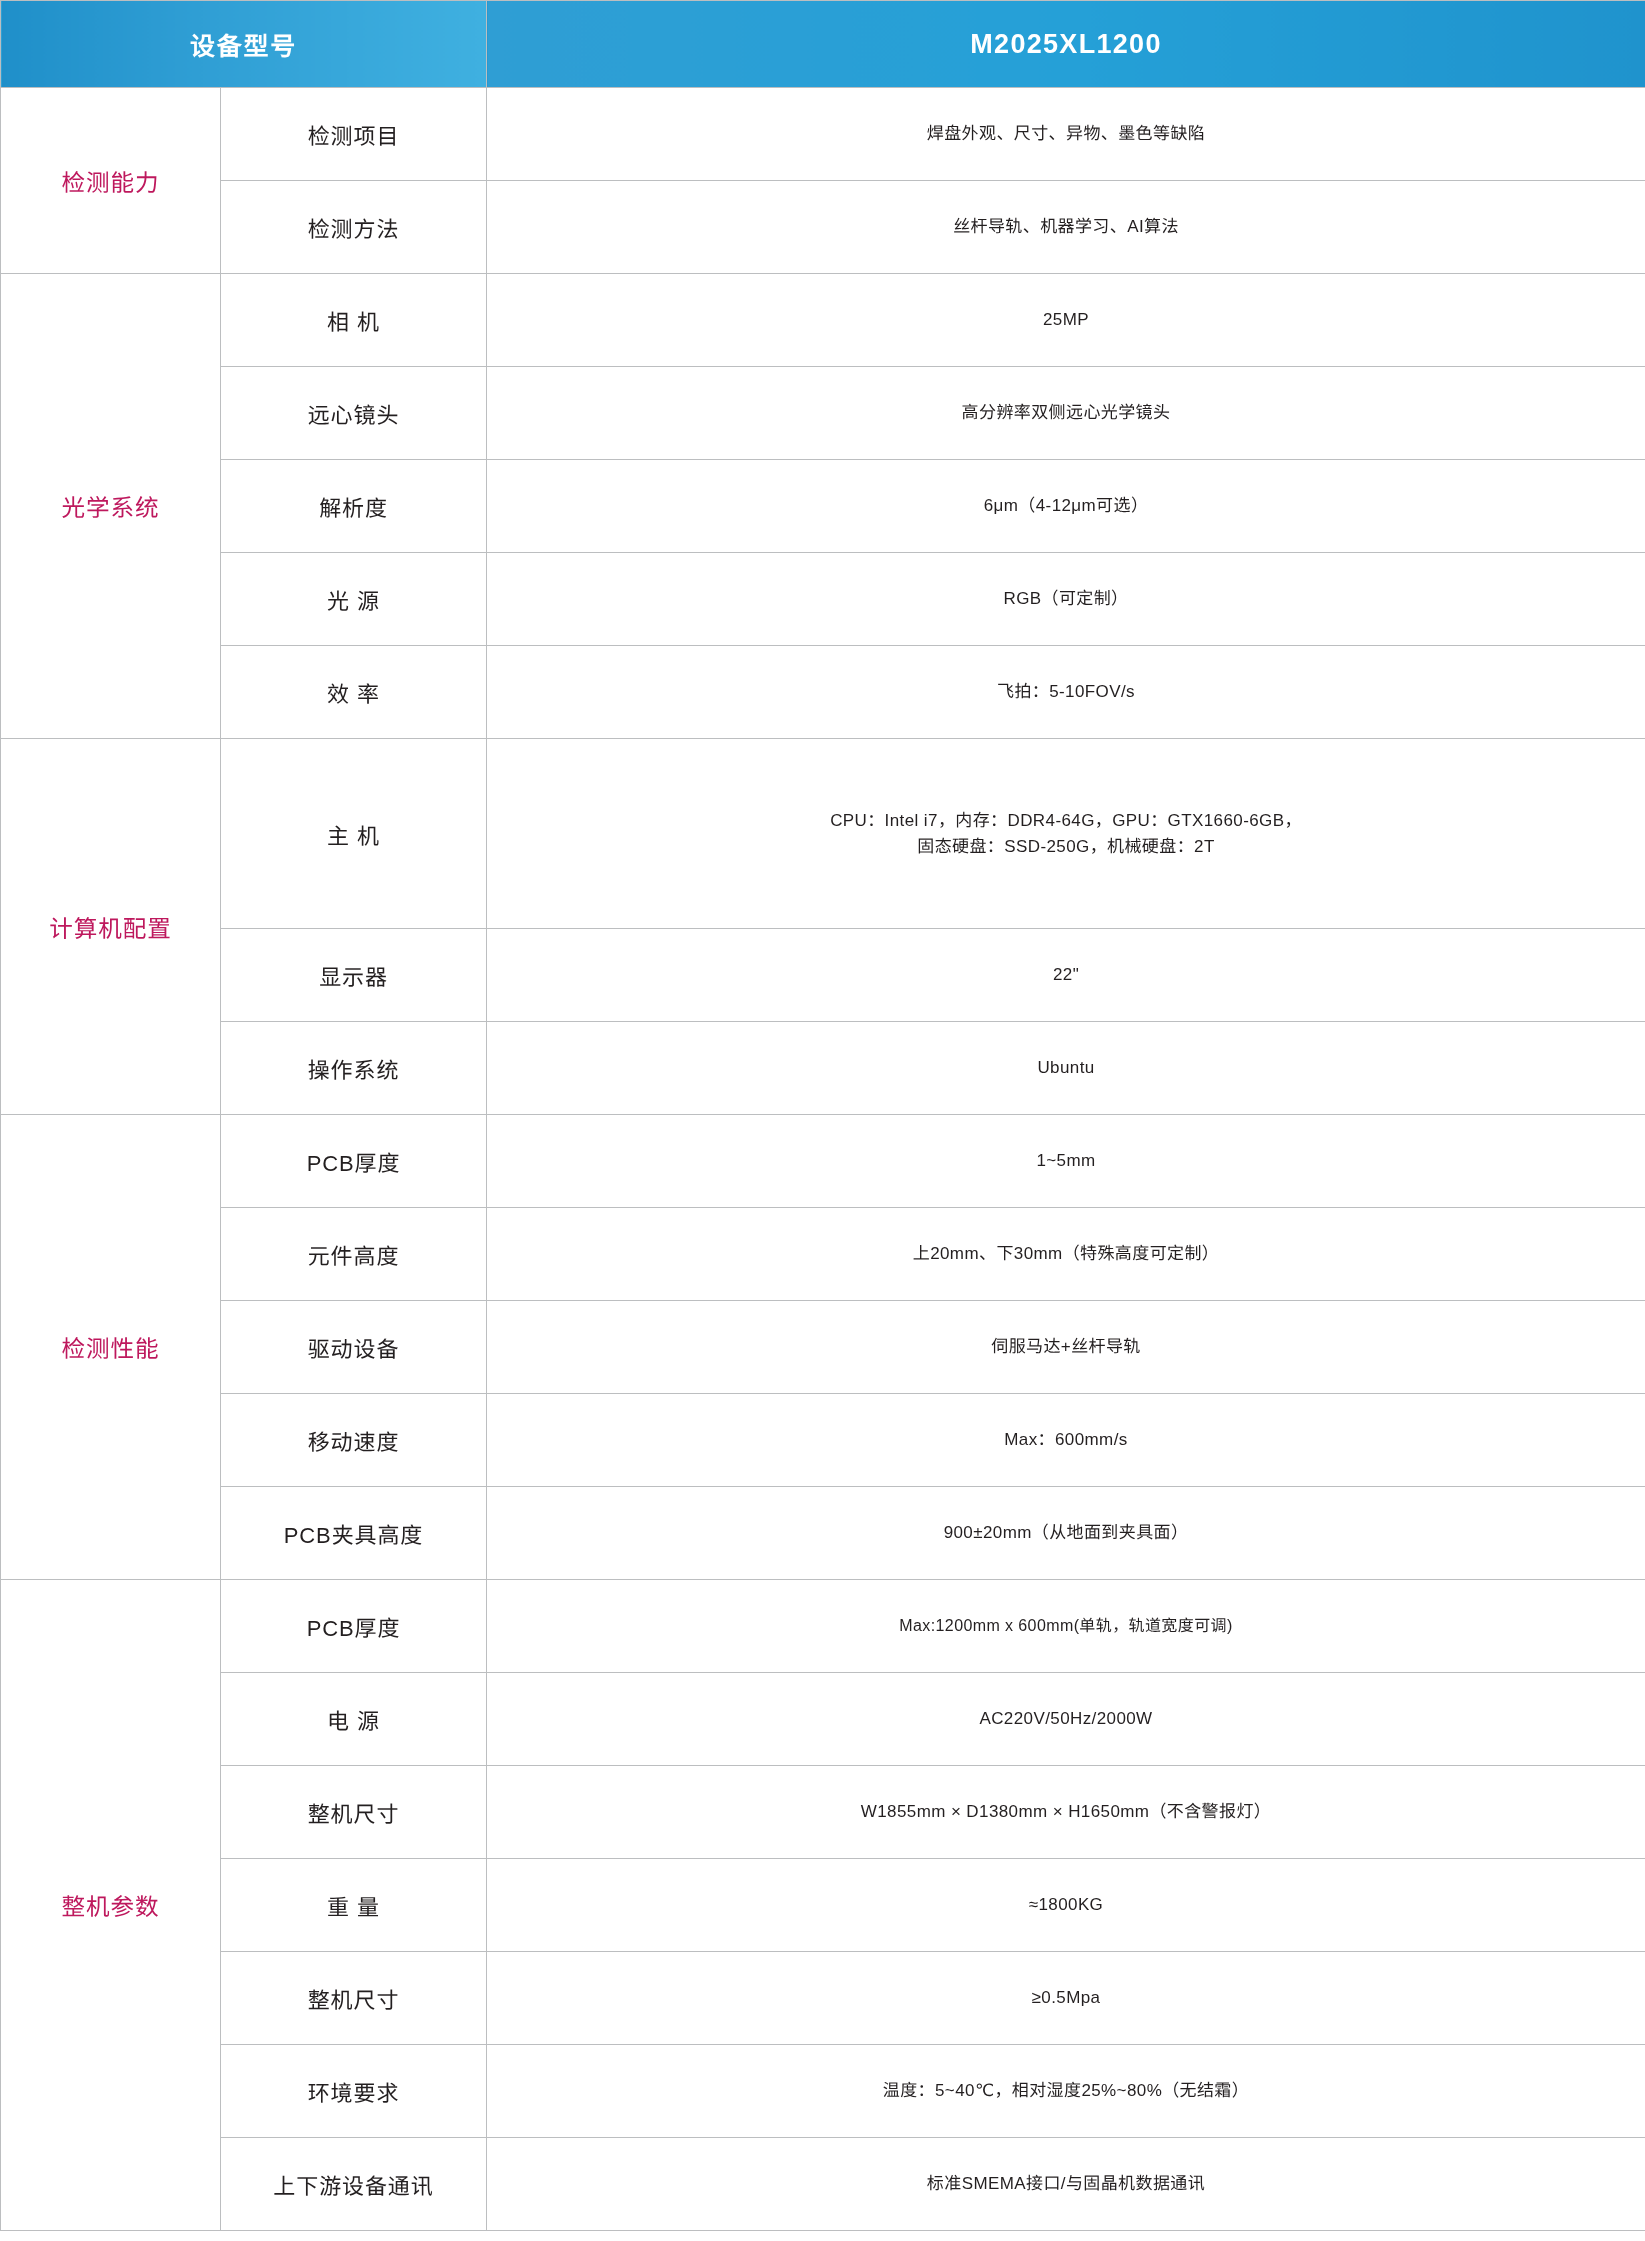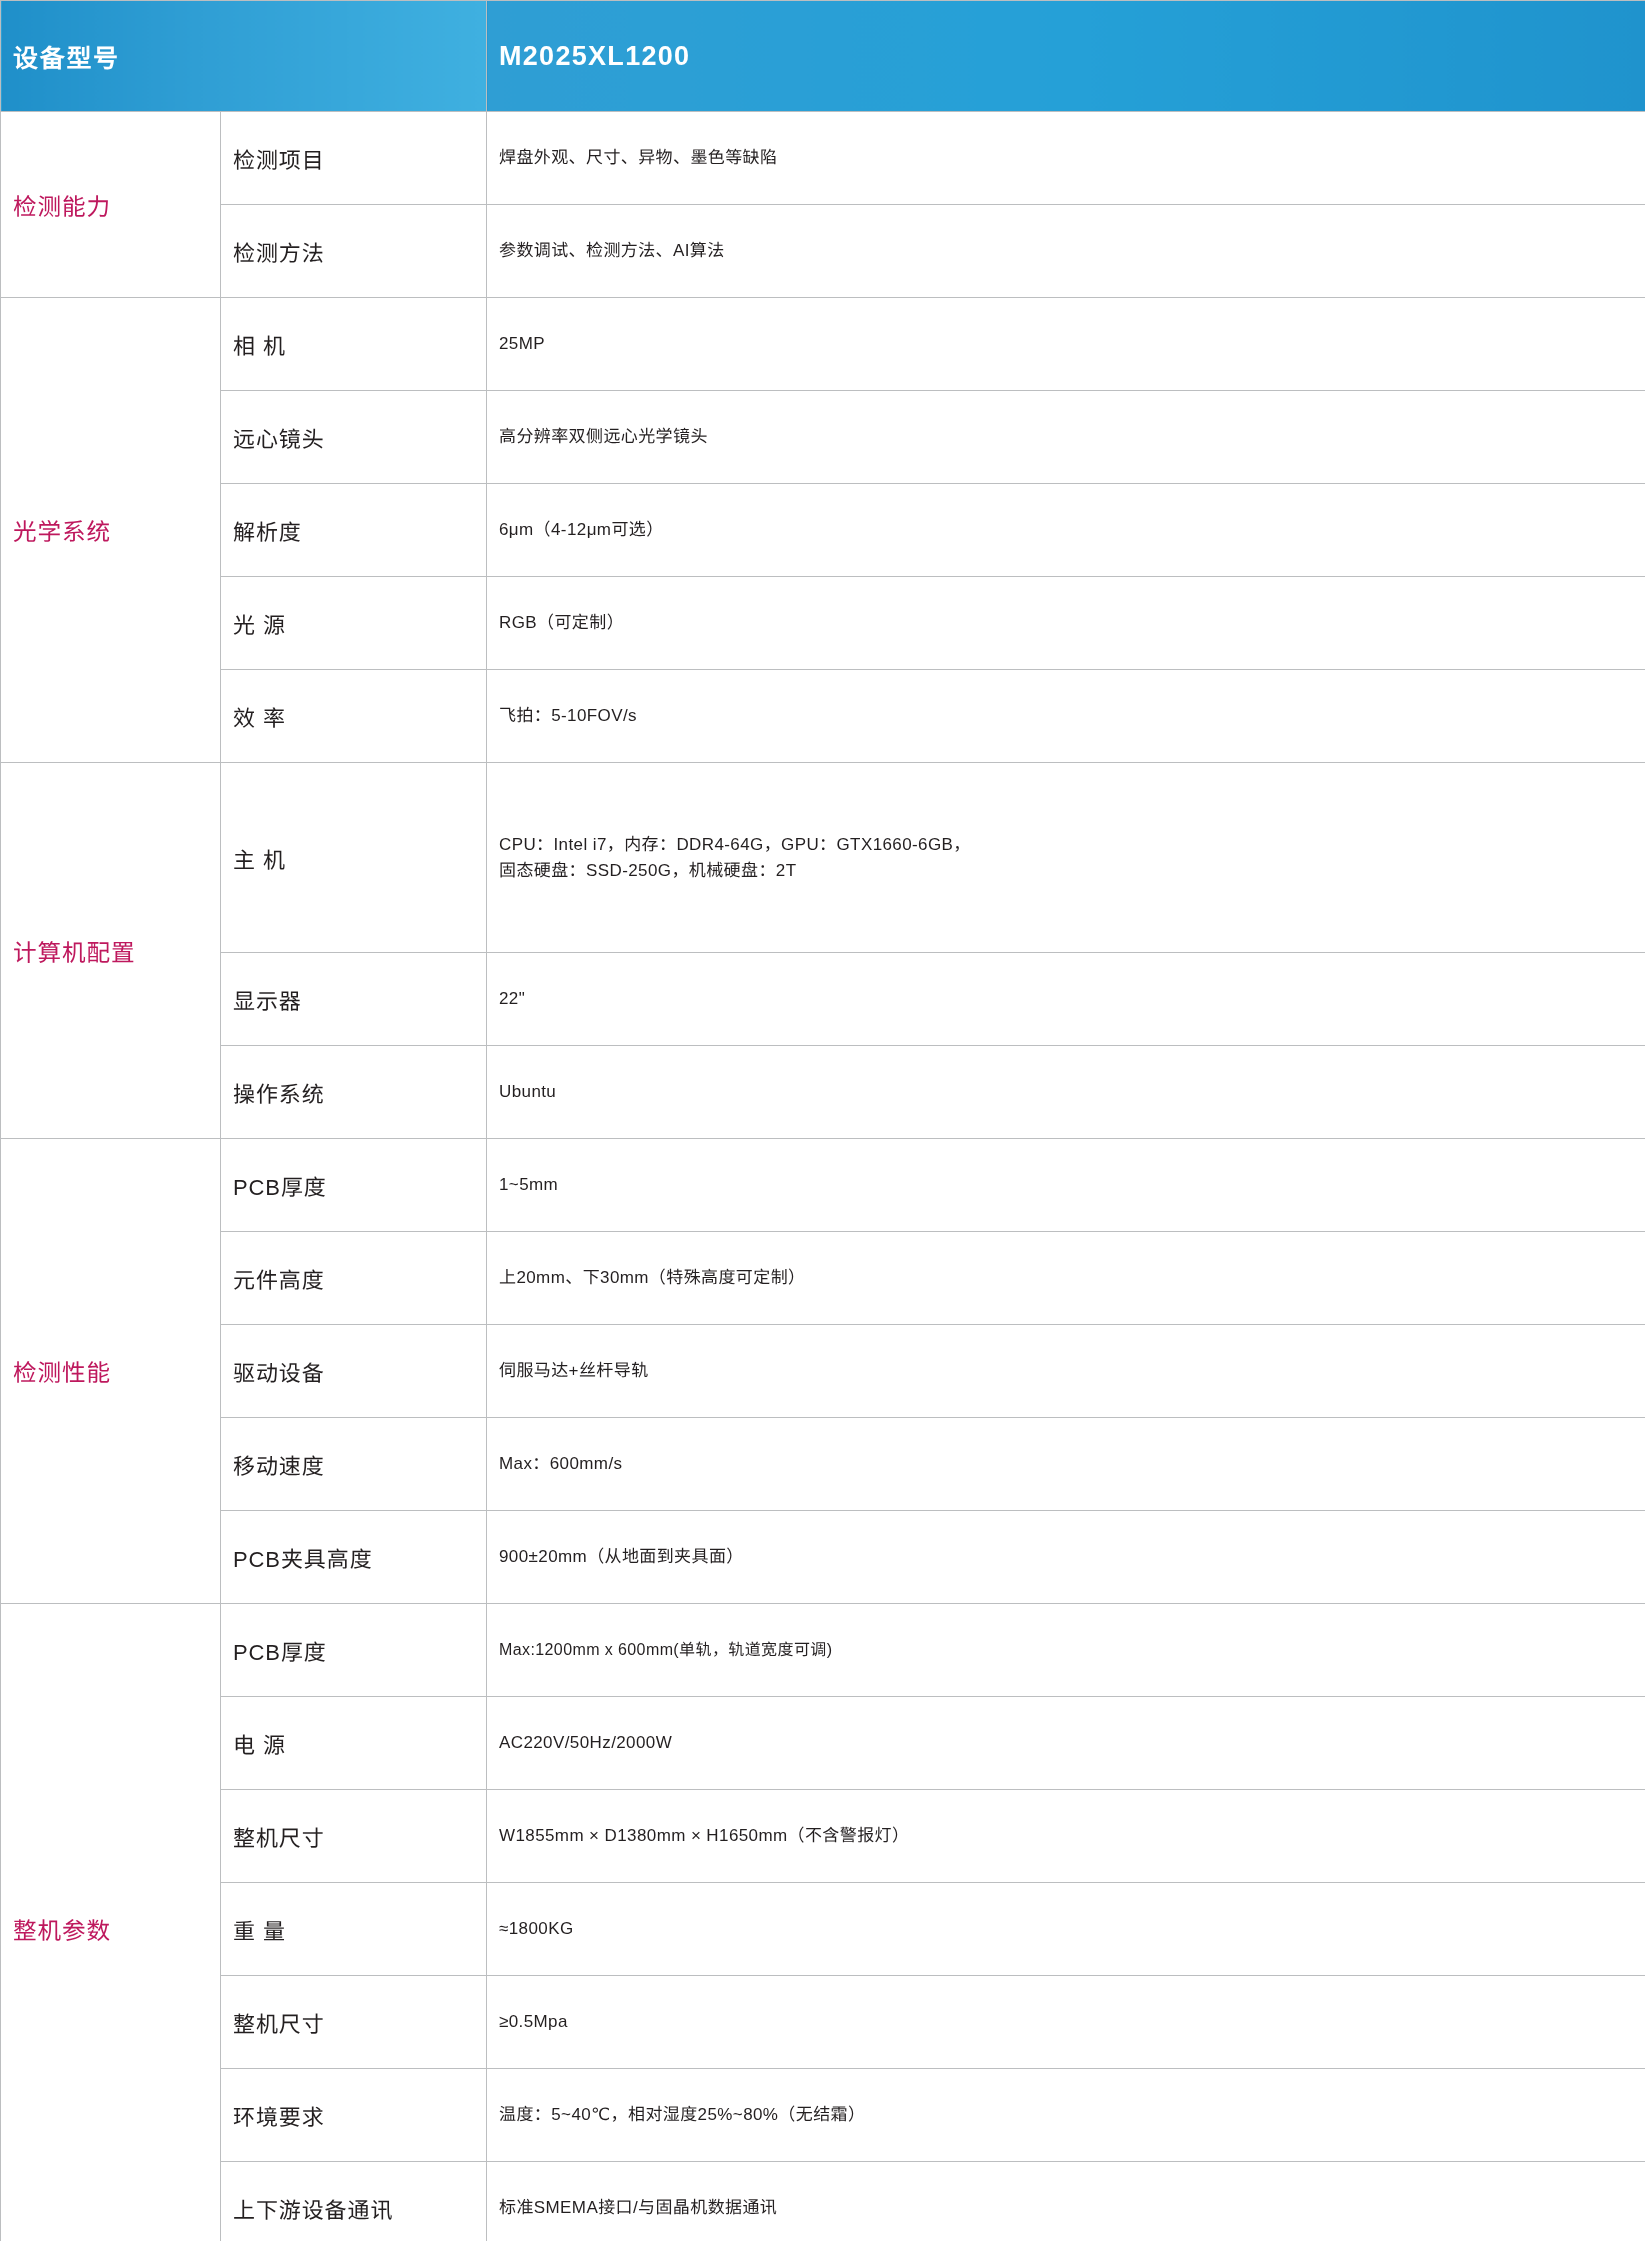--- a/index.html
+++ b/index.html
@@ -19,23 +19,23 @@
     box-sizing: border-box;
     padding: 0;
   }
   table.spec {
     width: 1646px;
     border-collapse: collapse;
     table-layout: fixed;
   }
   table.spec td, table.spec th {
     border: 0.9px solid #bcbec0;
-    padding: 12px;
+    padding: 0;
     vertical-align: middle;
-    text-align: left;
+    text-align: center;
   }
   
   col.c-group { width: 220px; }
   col.c-item  { width: 266px; }
   col.c-value { width: 1159px; }
 
   
   .hdr-model-label {
     background: linear-gradient(90deg, #1f8fc9 0%, #2f9ed4 40%, #3fb0e0 100%);
     color: #ffffff;
@@ -98,21 +98,21 @@
       </tr>
     </thead>
     <tbody id="spec-body">
         <tr class="row">
           <td class="group-cell" rowspan="2">检测能力</td>
           <td class="item-cell">检测项目</td>
           <td class="value-cell nowrap-pre">焊盘外观、尺寸、异物、墨色等缺陷</td>
         </tr>
         <tr class="row">
           <td class="item-cell">检测方法</td>
-          <td class="value-cell nowrap-pre">参数调试、检测方法、AI算法</td>
+          <td class="value-cell nowrap-pre">丝杆导轨、机器学习、AI算法</td>
         </tr>
         <tr class="row">
           <td class="group-cell" rowspan="5">光学系统</td>
           <td class="item-cell">相 机</td>
           <td class="value-cell nowrap-pre">25MP</td>
         </tr>
         <tr class="row">
           <td class="item-cell">远心镜头</td>
           <td class="value-cell nowrap-pre">高分辨率双侧远心光学镜头</td>
         </tr>

